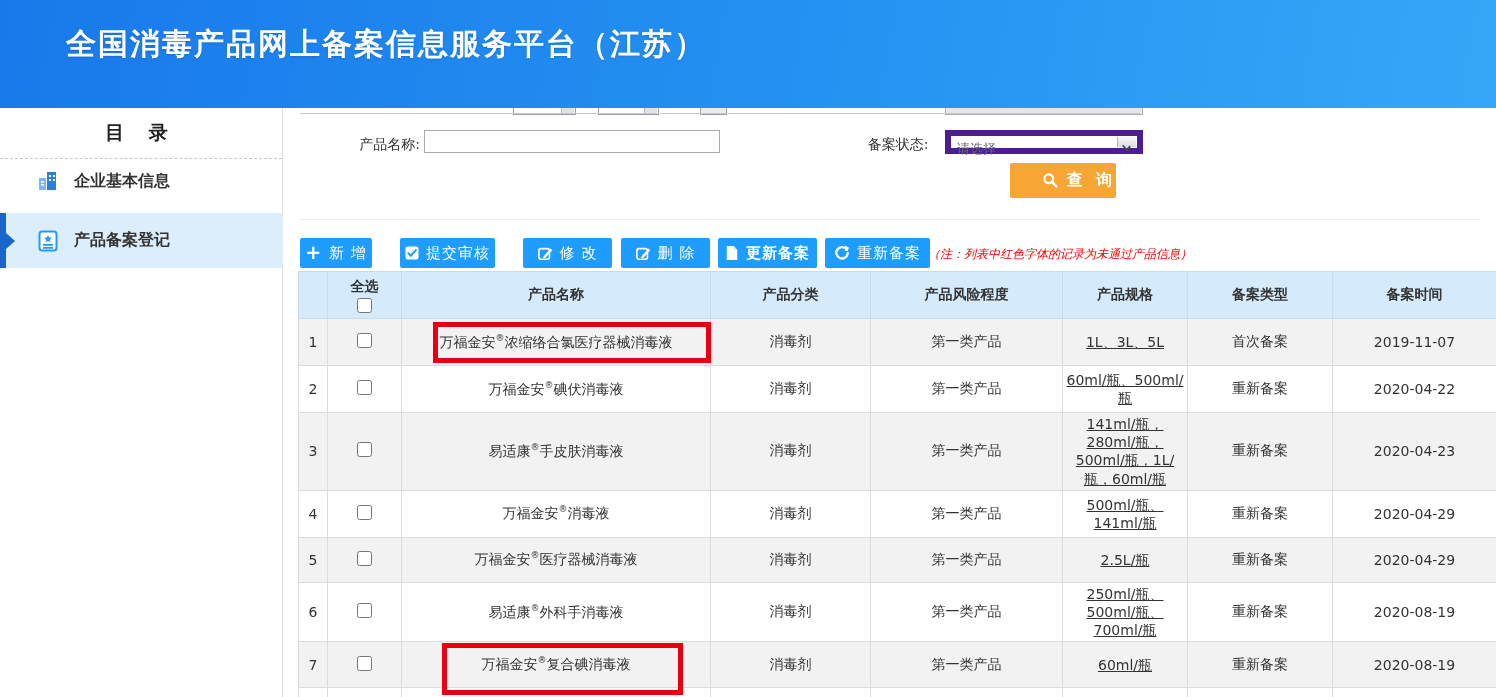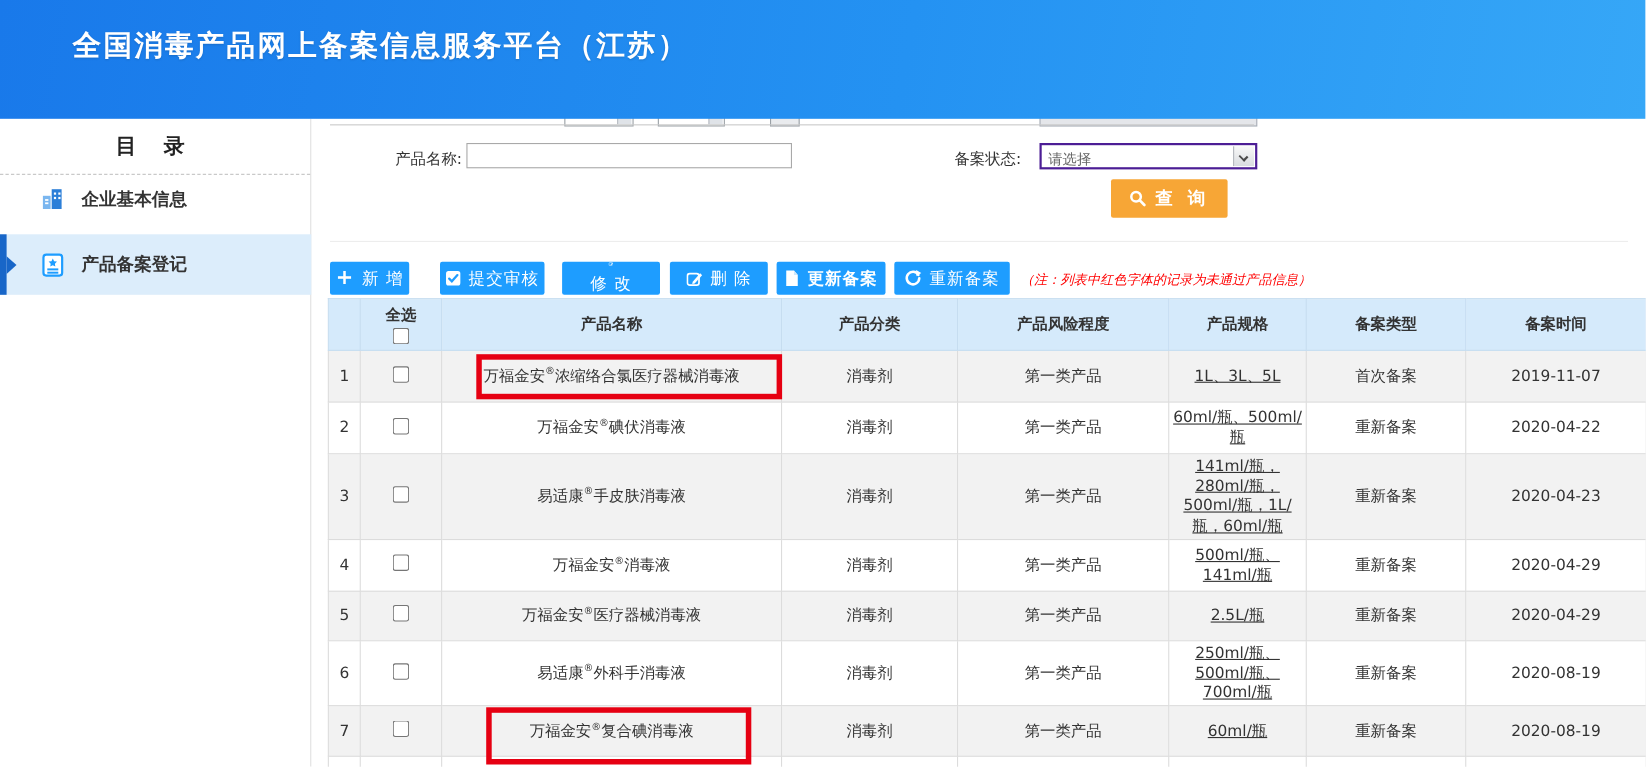--- a/index.html
+++ b/index.html
@@ -11,21 +11,21 @@
   }
 
   
   .app-header {
     position:absolute; left:0; top:0; width:1496px; height:108px;
     background:linear-gradient(100deg,#1979ea 0%,#2492f2 55%,#36a7f7 100%);
     z-index:10;
   }
   .app-title {
     position:absolute; left:66px; top:24px;
-    color:#fff; font-size:26px; font-weight:bold; letter-spacing:2px;
+    color:#fff; font-size:30px; font-weight:bold; letter-spacing:2px;
     text-shadow:0 1px 2px rgba(0,0,0,.15);
   }
 
   
   .remnant { position:absolute; top:97px; height:18px; background:#fff; border:1px solid #9aa0a6; z-index:5; }
   .remnant .arr { position:absolute; right:1px; top:1px; bottom:1px; width:13px; background:#dfe3e8; border-left:1px solid #b7bcc2; }
   .remnant-a { left:513px; width:63px; }
   .remnant-b { left:598px; width:61px; }
   .remnant-c { left:700px; width:27px; background:#e9ebee; }
   .remnant-d { left:945px; width:198px; background:#e4e6ea; border-color:#aab0b8; }
@@ -51,45 +51,45 @@
   
   .fld-label { position:absolute; font-size:14px; color:#333; }
   .lbl-product { left:340px; top:136px; width:80px; text-align:right; }
   .lbl-status  { left:858px; top:136px; width:80px; text-align:center; }
   .txt-input {
     position:absolute; left:424px; top:130px; width:296px; height:23px;
     border:1px solid #a9a9a9; background:#fff; font-size:13px; padding:0 5px;
   }
   .sel-box {
     position:absolute; left:945px; top:130px; width:198px; height:24px;
-    border:2px solid #4c1d95; background:#fff; cursor:pointer;
+    border:6px solid #4c1d95; background:#fff; cursor:pointer;
   }
   .sel-text { position:absolute; left:6px; top:4px; font-size:13px; color:#666; }
   .sel-btn { position:absolute; right:1px; top:1px; bottom:1px; width:19px;
     background:linear-gradient(#f8f8f8,#d9dce0); border-left:1px solid #aeb2b8; }
   .sel-chevron { position:absolute; left:5px; top:6px; width:7px; height:7px;
     border-right:2px solid #4a4a4a; border-bottom:2px solid #4a4a4a; transform:rotate(45deg) scale(1,.8); }
   .panel-sep { position:absolute; left:300px; top:219px; width:1180px; height:1px; background:#ededed; }
 
   .query-btn {
     position:absolute; left:1010px; top:163px; width:106px; height:35px;
     background:#f7a636; color:#fff; border:none; border-radius:2px;
     font-size:16px; font-weight:bold; letter-spacing:4px; cursor:pointer;
-    display:flex; align-items:center; justify-content:center; gap:7px;
+    display:flex; align-items:center; justify-content:flex-end; gap:7px;
     font-family:inherit;
   }
 
   
   .toolbar { position:absolute; left:300px; top:238px; height:30px; display:flex; align-items:center; z-index:3; }
   .tb-btn {
     height:30px; background:#1e9dff; color:#fff; border:none; border-radius:2px;
     font-size:15px; cursor:pointer; display:flex; align-items:center; justify-content:center;
     gap:7px; font-family:inherit; letter-spacing:1px; padding:0;
   }
-  .b1{width:72px;margin-right:28px;} .b2{width:95px;margin-right:16px;} .b3{width:89px;margin-right:9px;flex-direction:column;}
+  .b1{width:72px;margin-right:28px;} .b2{width:95px;margin-right:28px;} .b3{width:89px;margin-right:9px;}
   .b4{width:89px;margin-right:8px;} .b5{width:99px;margin-right:8px;font-weight:bold;} .b6{width:105px;}
   .plus-glyph{font-size:19px;font-weight:bold;line-height:1;margin-top:-2px;}
   .toolbar-note { position:absolute; left:928px; top:246px; font-size:12px; color:#ff0000; white-space:nowrap;font-style:italic; }
 
   
   .grid {
     position:absolute; left:298px; top:271px; width:1198px;
     border-collapse:collapse; table-layout:fixed; z-index:2;
   }
   .grid col.c0{width:29px;} .grid col.c1{width:74px;} .grid col.c2{width:309px;}

